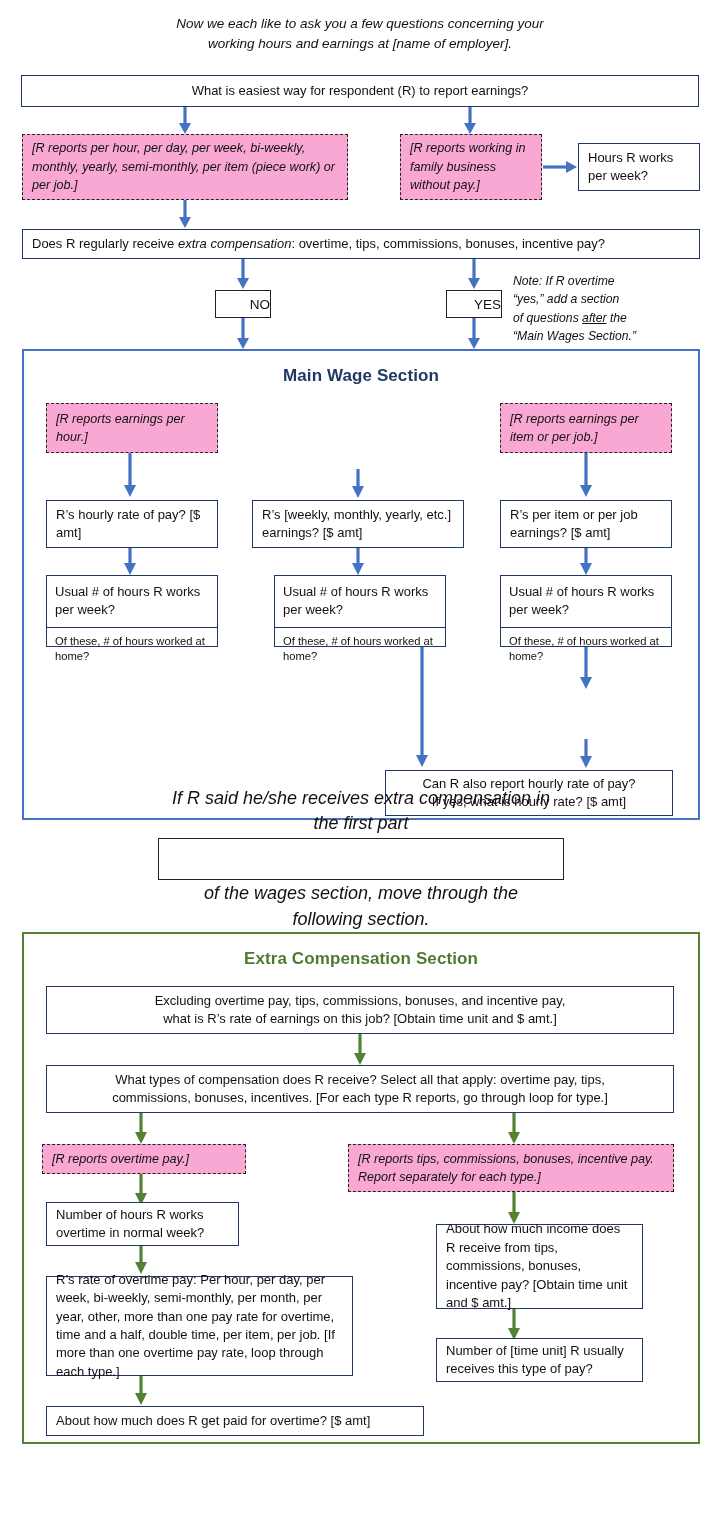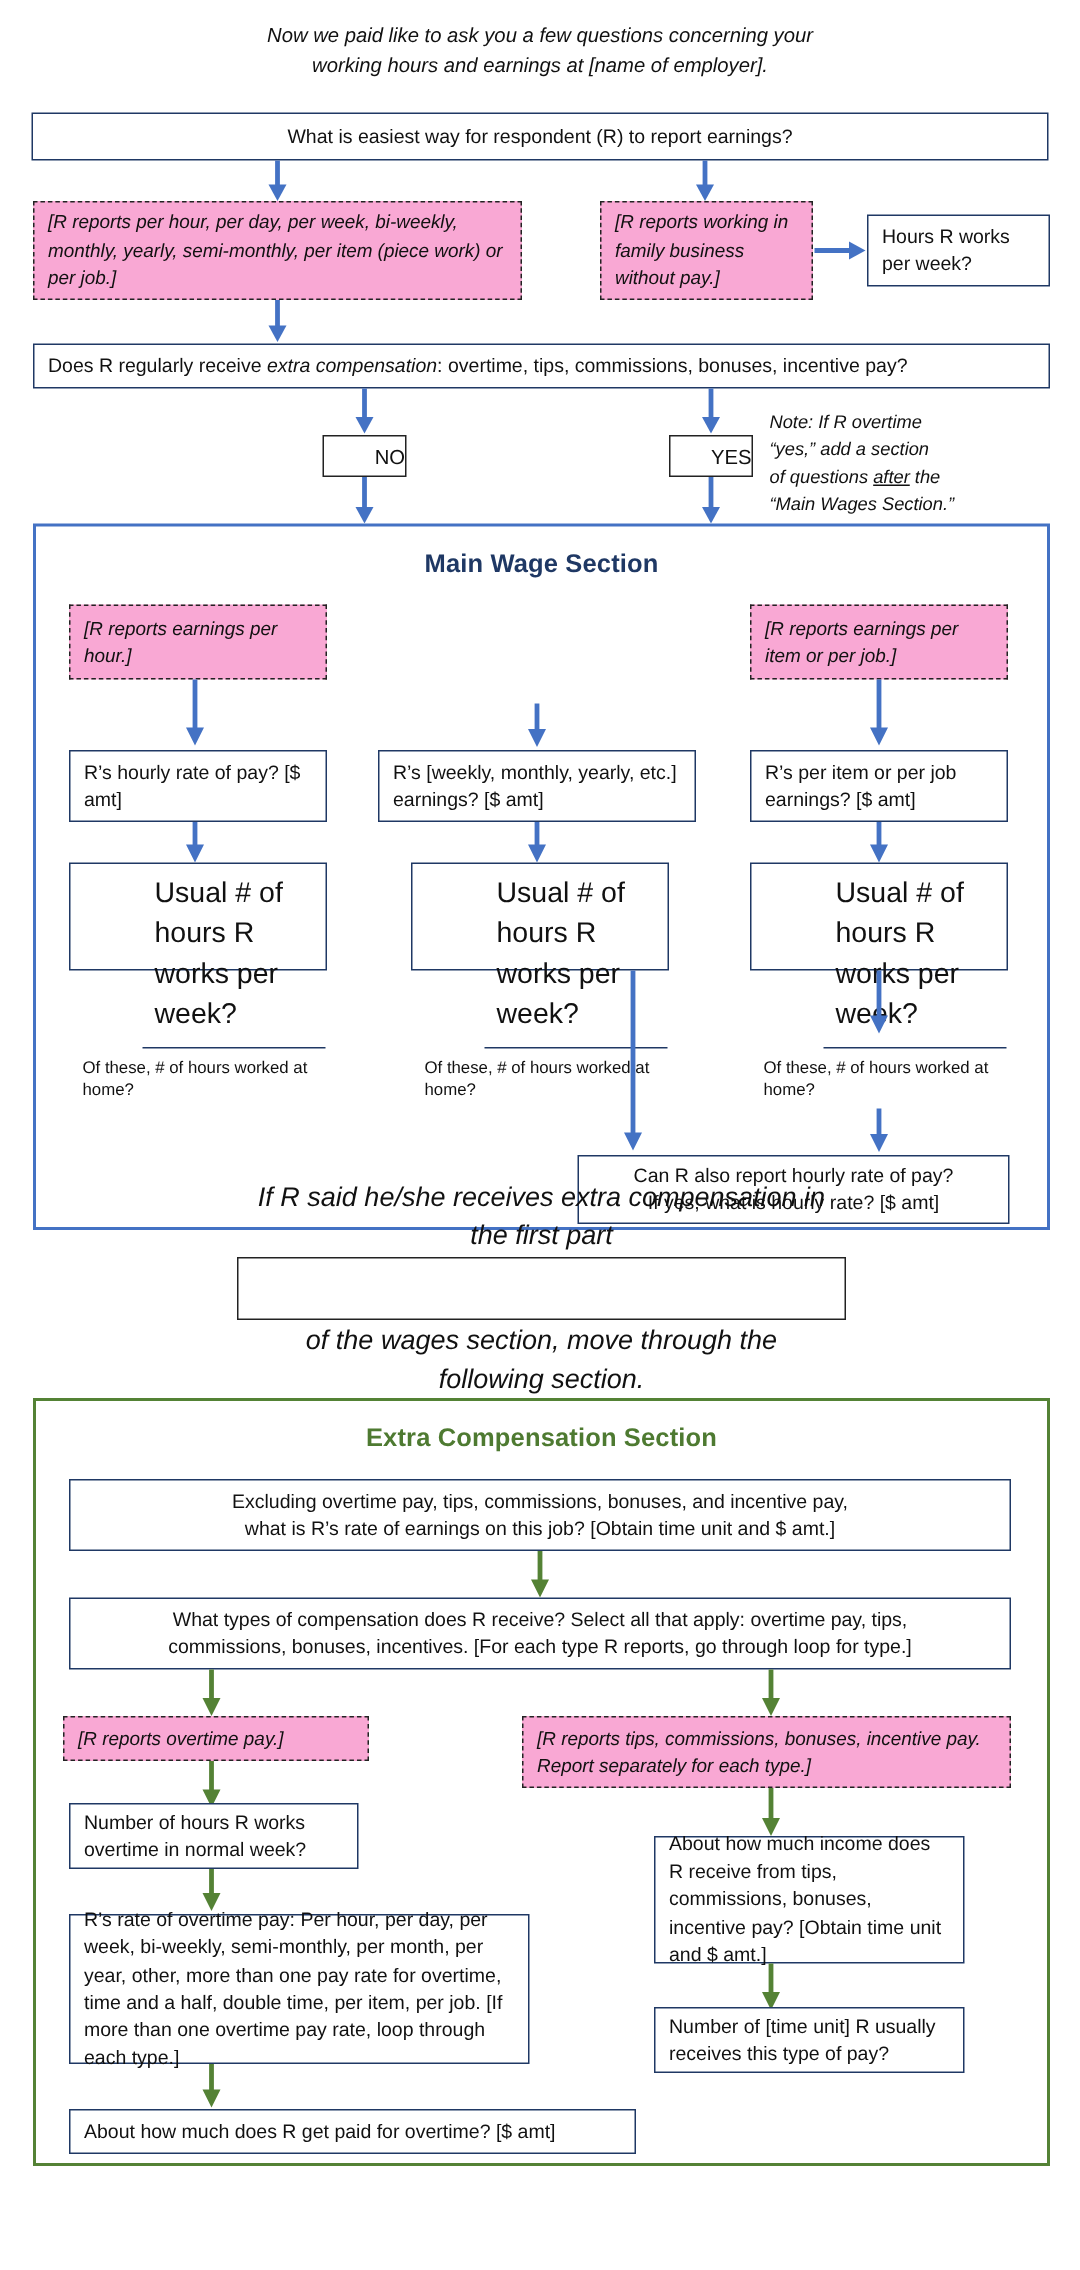--- a/index.html
+++ b/index.html
@@ -54,24 +54,23 @@
   
   .splitbox {
     border: 1.4px solid #1F3864;
     background: #fff;
     display: flex;
     flex-direction: column;
   }
   .splitbox .cell-top {
     flex: 0 0 auto;
     padding: 7px 8px;
-    font-size: 19px;
+    font-size: 13px;
     line-height: 1.42;
     border-bottom: 1.2px solid #1F3864;
-    margin-left: 48px;
   }
   .splitbox .cell-bot {
     flex: 1 1 auto;
     padding: 6px 8px;
     font-size: 11.2px;
     line-height: 1.38;
   }
 
   
   .dbox {
@@ -116,21 +115,21 @@
   
   .arrow { position: absolute; }
   .arrow svg { display: block; overflow: visible; }
 </style>
 </head>
 <body>
 
 <div id="canvas">
 
   <div class="abs italic-note" style="left:100px; top:14px; width:520px;">
-    <div>Now we paid like to ask you a few questions concerning your</div>
+    <div>Now we each like to ask you a few questions concerning your</div>
     <div>working hours and earnings at [name of employer].</div>
   </div>
 
   <div class="abs box center" style="left:21px; top:75px; width:678px; height:32px;">
     <span>What is easiest way for respondent (R) to report earnings?</span>
   </div>
 
   <div class="arrow" style="left:176px; top:107px;">
     <svg width="18" height="27" viewBox="0 0 18 27">
       <line x1="9" y1="0" x2="9" y2="18" stroke="#4472C4" stroke-width="3.2"></line>

